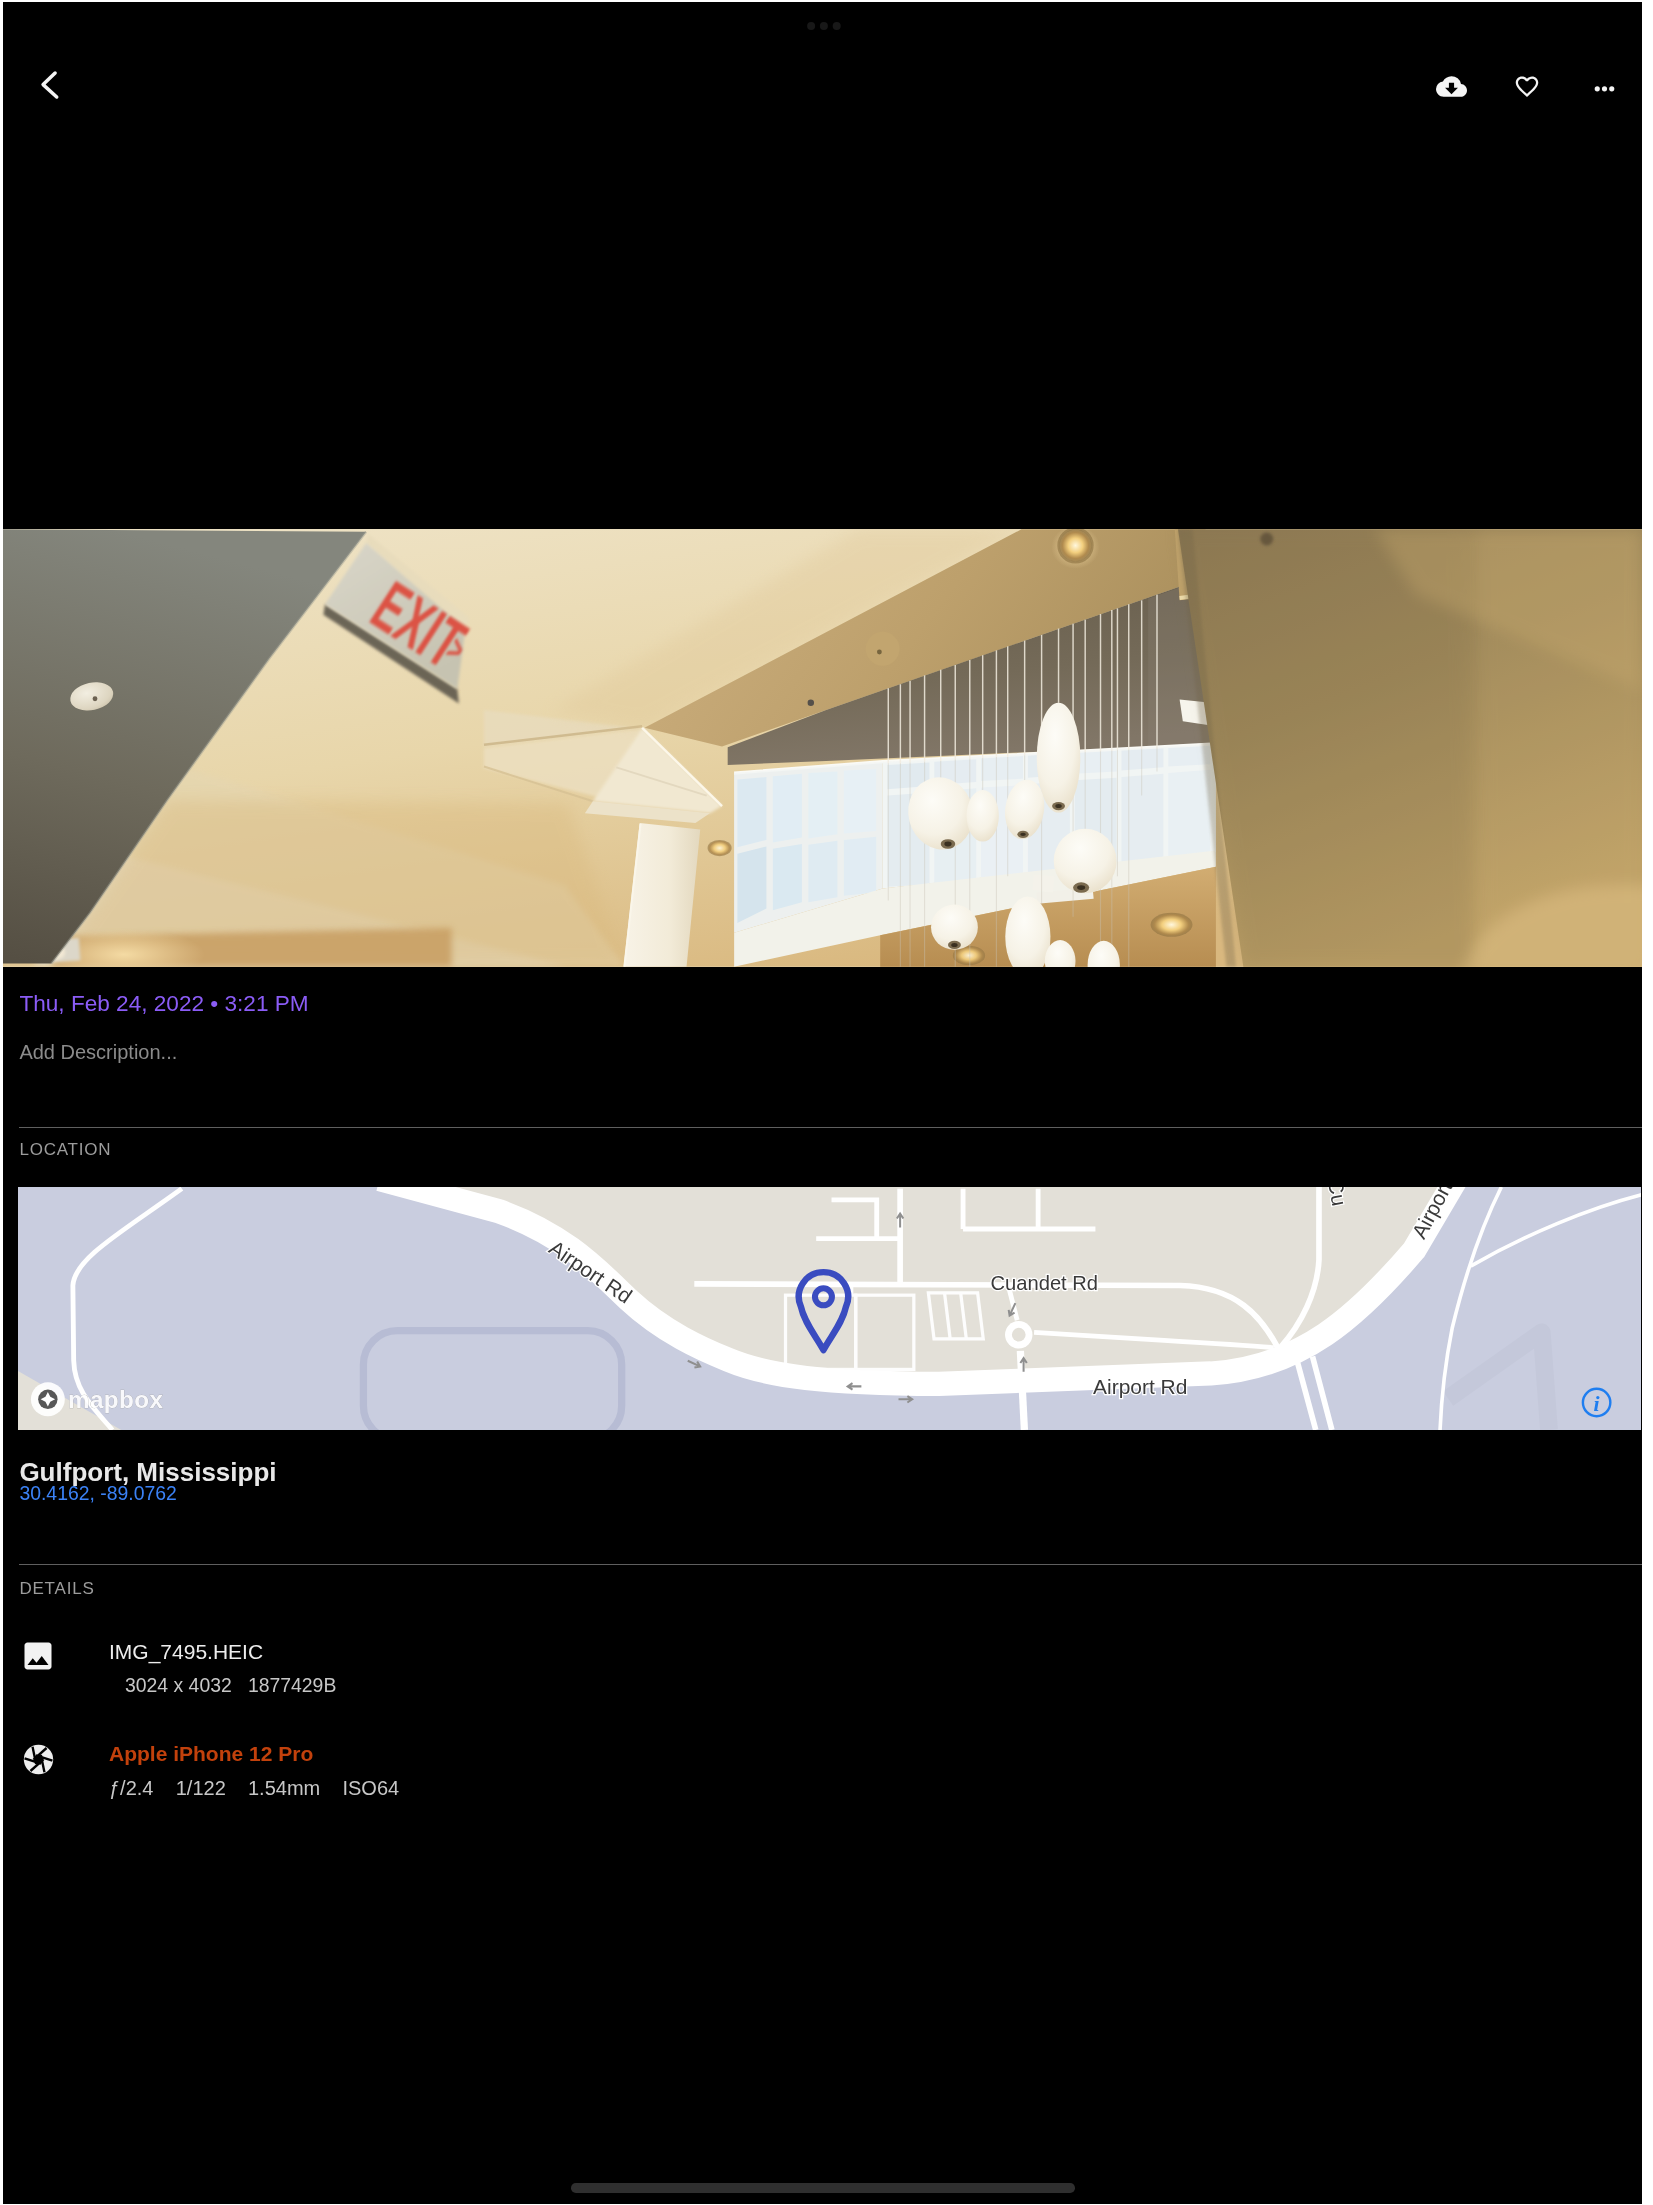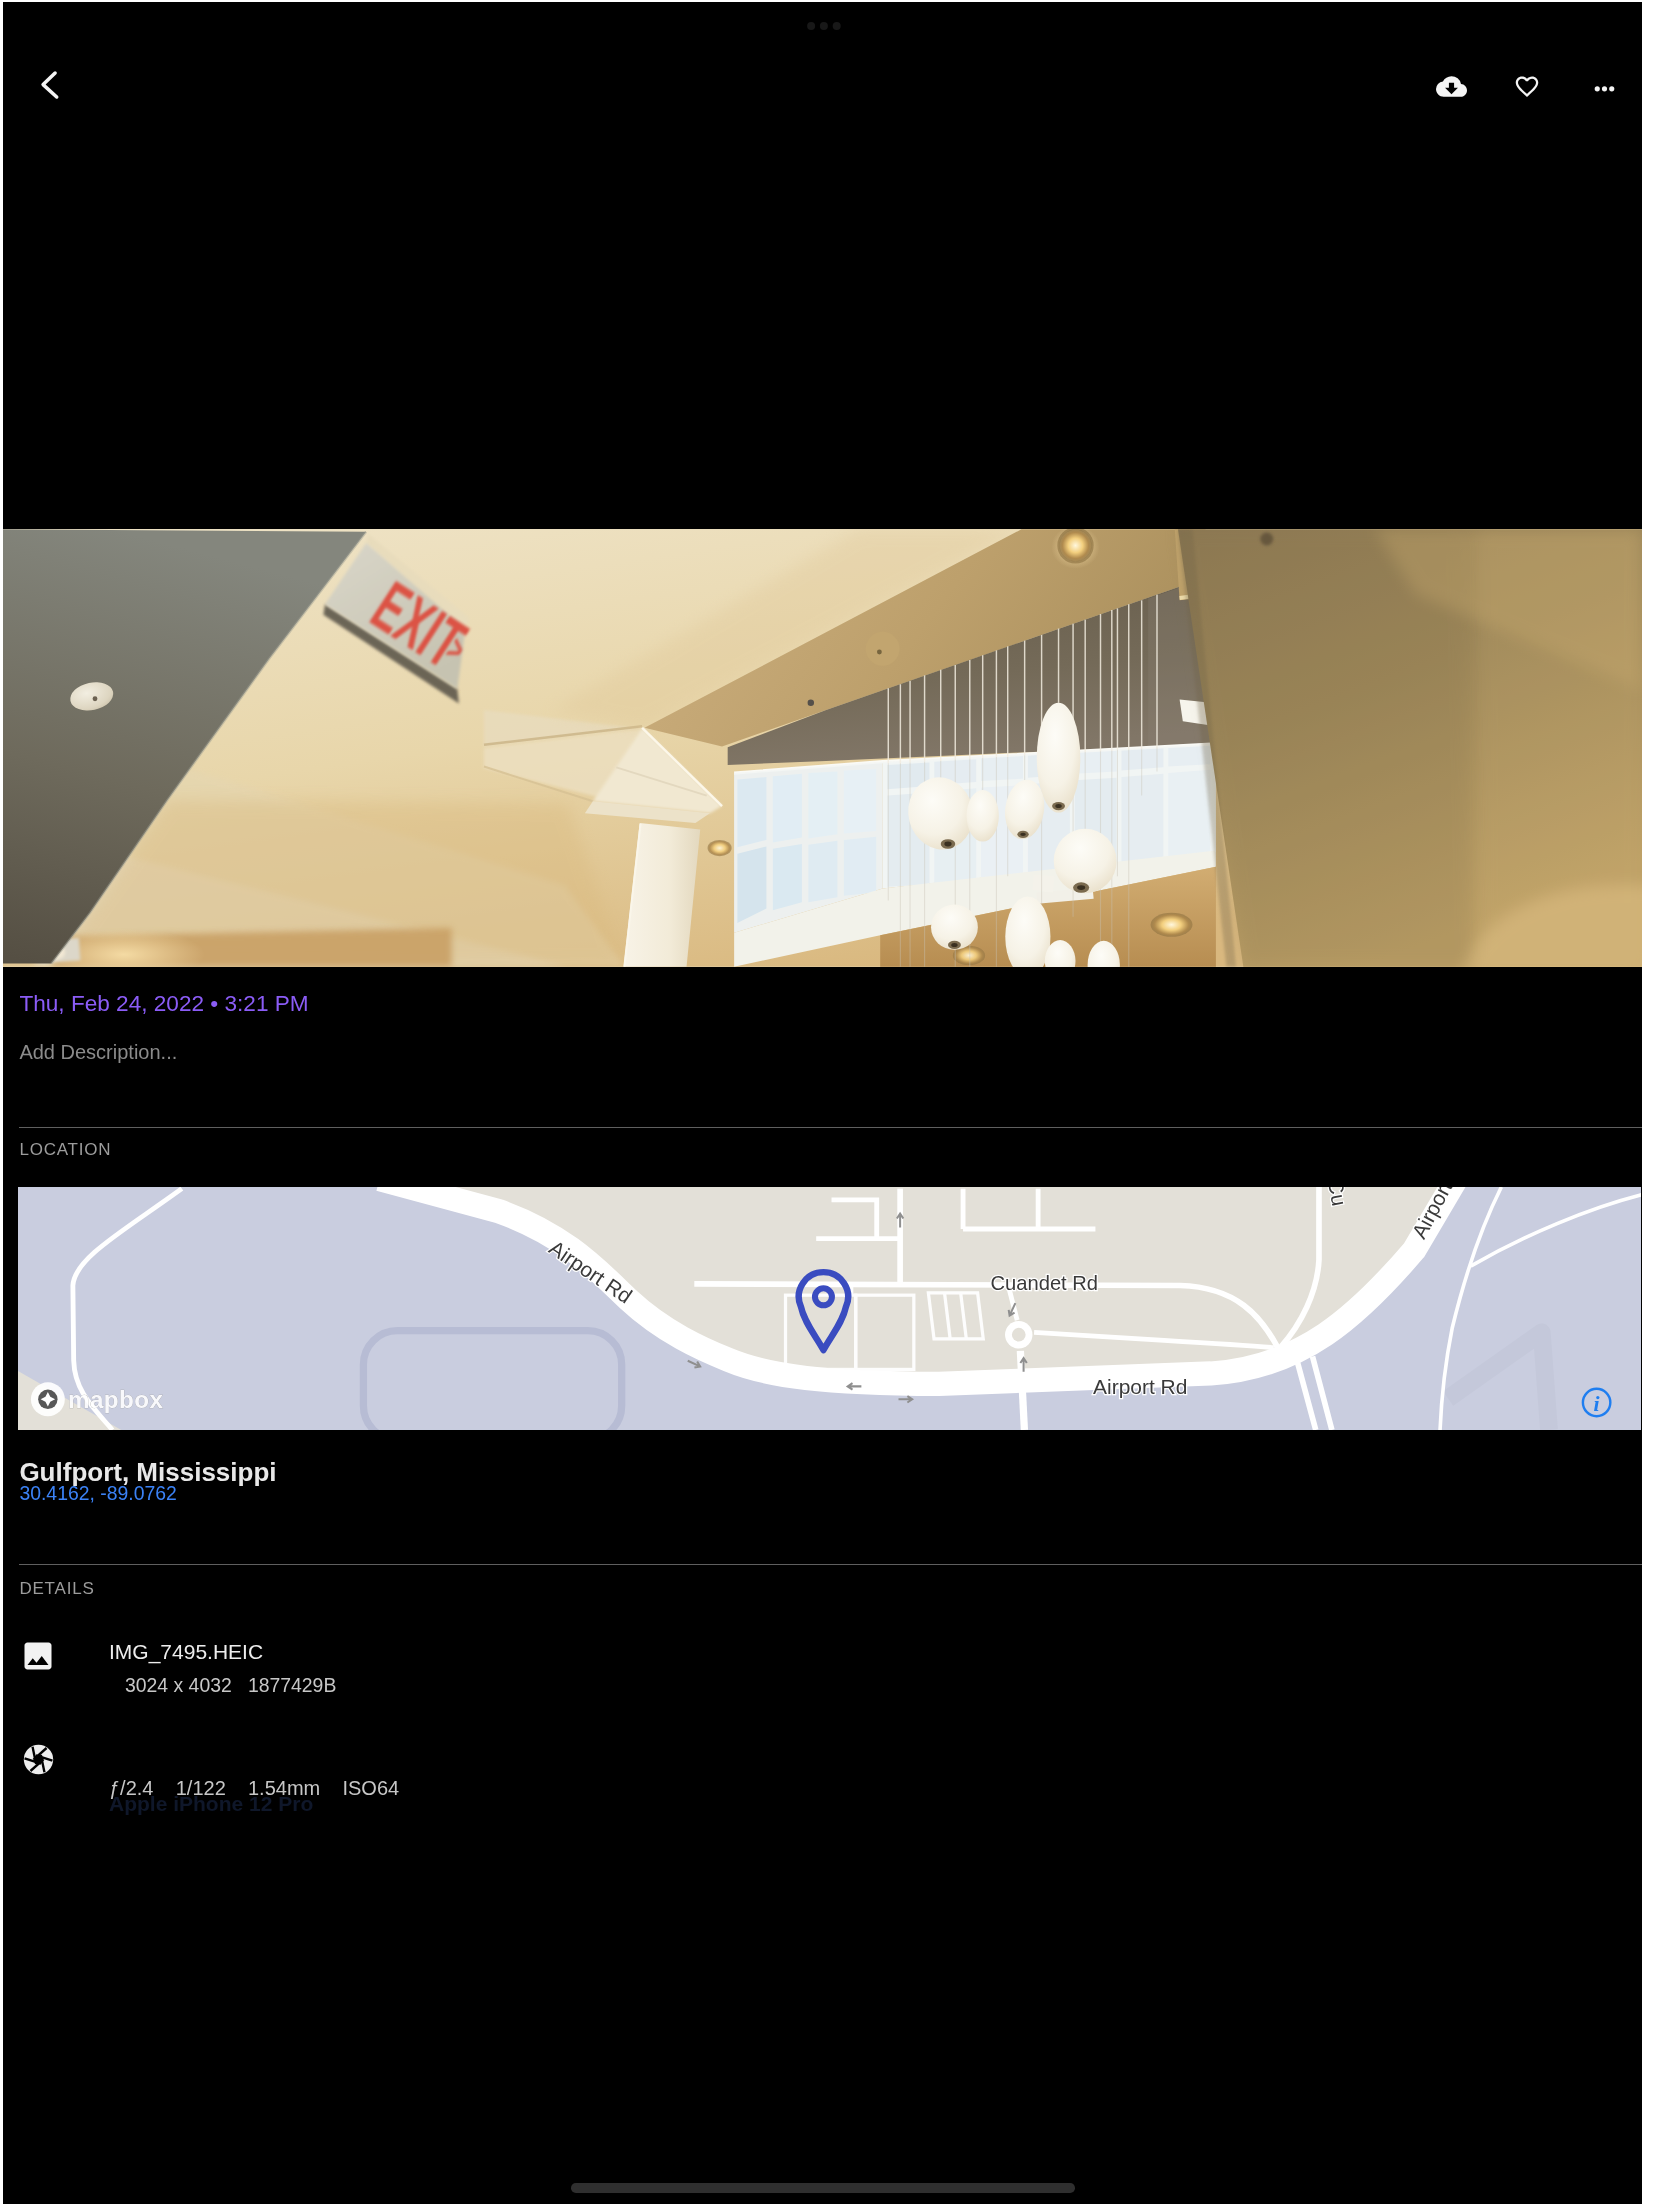--- a/index.html
+++ b/index.html
@@ -438,18 +438,18 @@
 <line x1="36.1" y1="20.5" x2="15.8" y2="13.8"></line>
 <line x1="26.3" y1="34.6" x2="21.9" y2="13.6"></line>
 <line x1="9.1" y1="33.1" x2="25.1" y2="18.8"></line>
 <line x1="1.9" y1="17.5" x2="22.2" y2="24.2"></line>
 <line x1="11.7" y1="3.4" x2="16.1" y2="24.4"></line>
 <line x1="28.9" y1="4.9" x2="12.9" y2="19.2"></line>
 </g>
 </svg>
 </div>
 
-<div class="abs" style="left:109px;top:1792px;font-size:21px;font-weight:bold;color:#0f172a">Apple iPhone 12 Pro</div>
+<div class="abs" style="left:109px;top:1742px;font-size:21px;font-weight:bold;color:#c2410c">Apple iPhone 12 Pro</div>
 
 <div class="abs" style="left:109px;top:1777px;font-size:20px;color:#c7c7c7">ƒ/2.4&nbsp;&nbsp;&nbsp;&nbsp;1/122&nbsp;&nbsp;&nbsp;&nbsp;1.54mm&nbsp;&nbsp;&nbsp;&nbsp;ISO64</div>
 
 <div class="abs" style="left:571px;top:2183px;width:504px;height:9.7px;border-radius:4.8px;background:#2f2f2f"></div>
 
 
 </body></html>

